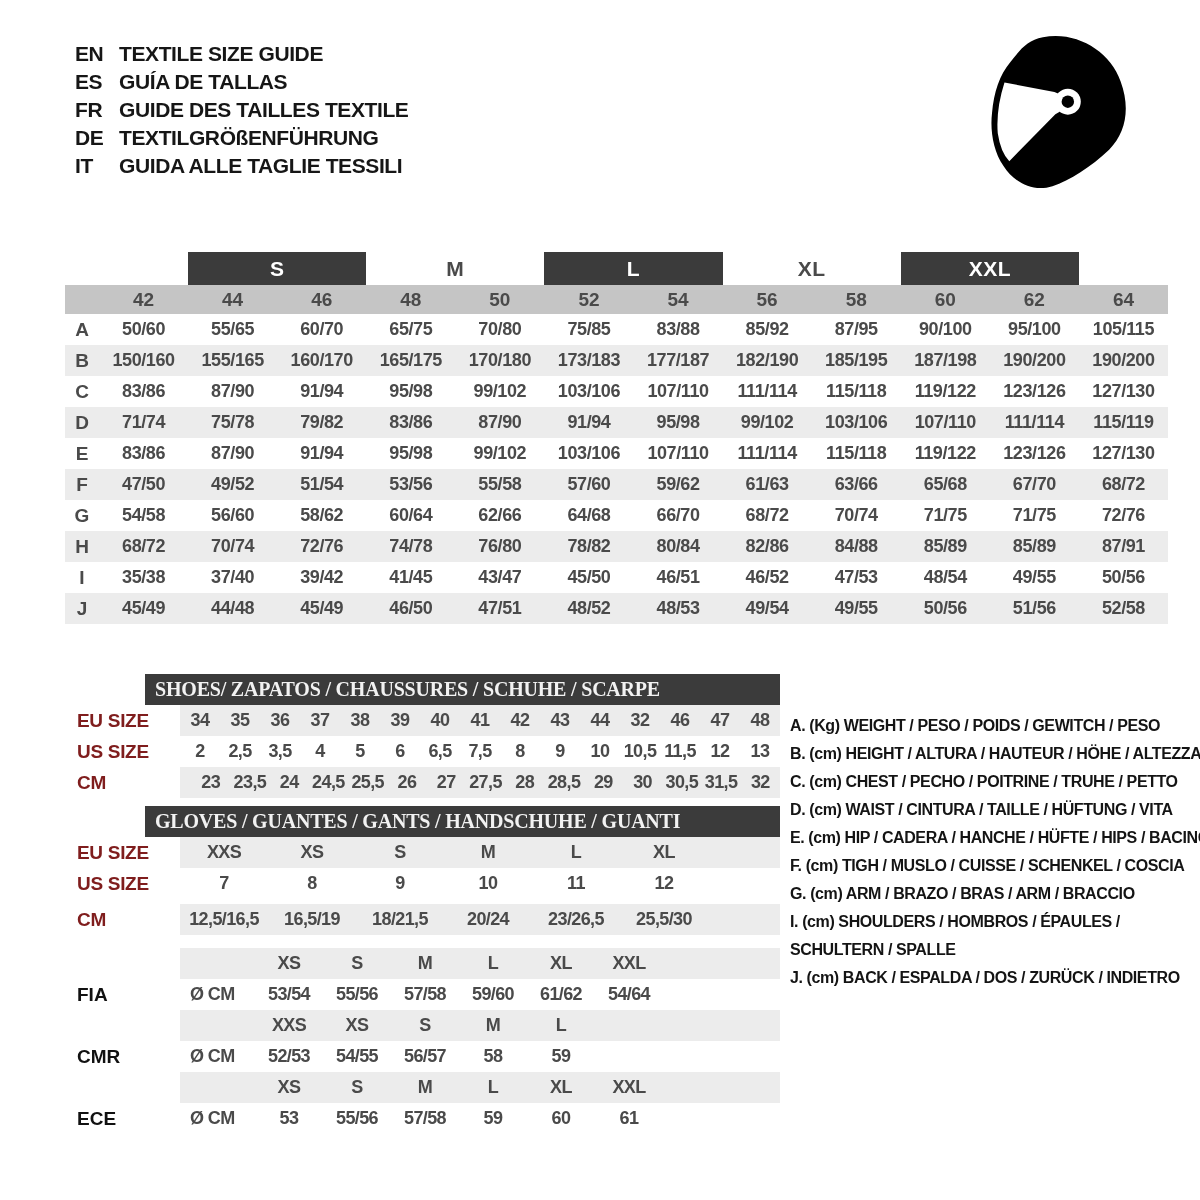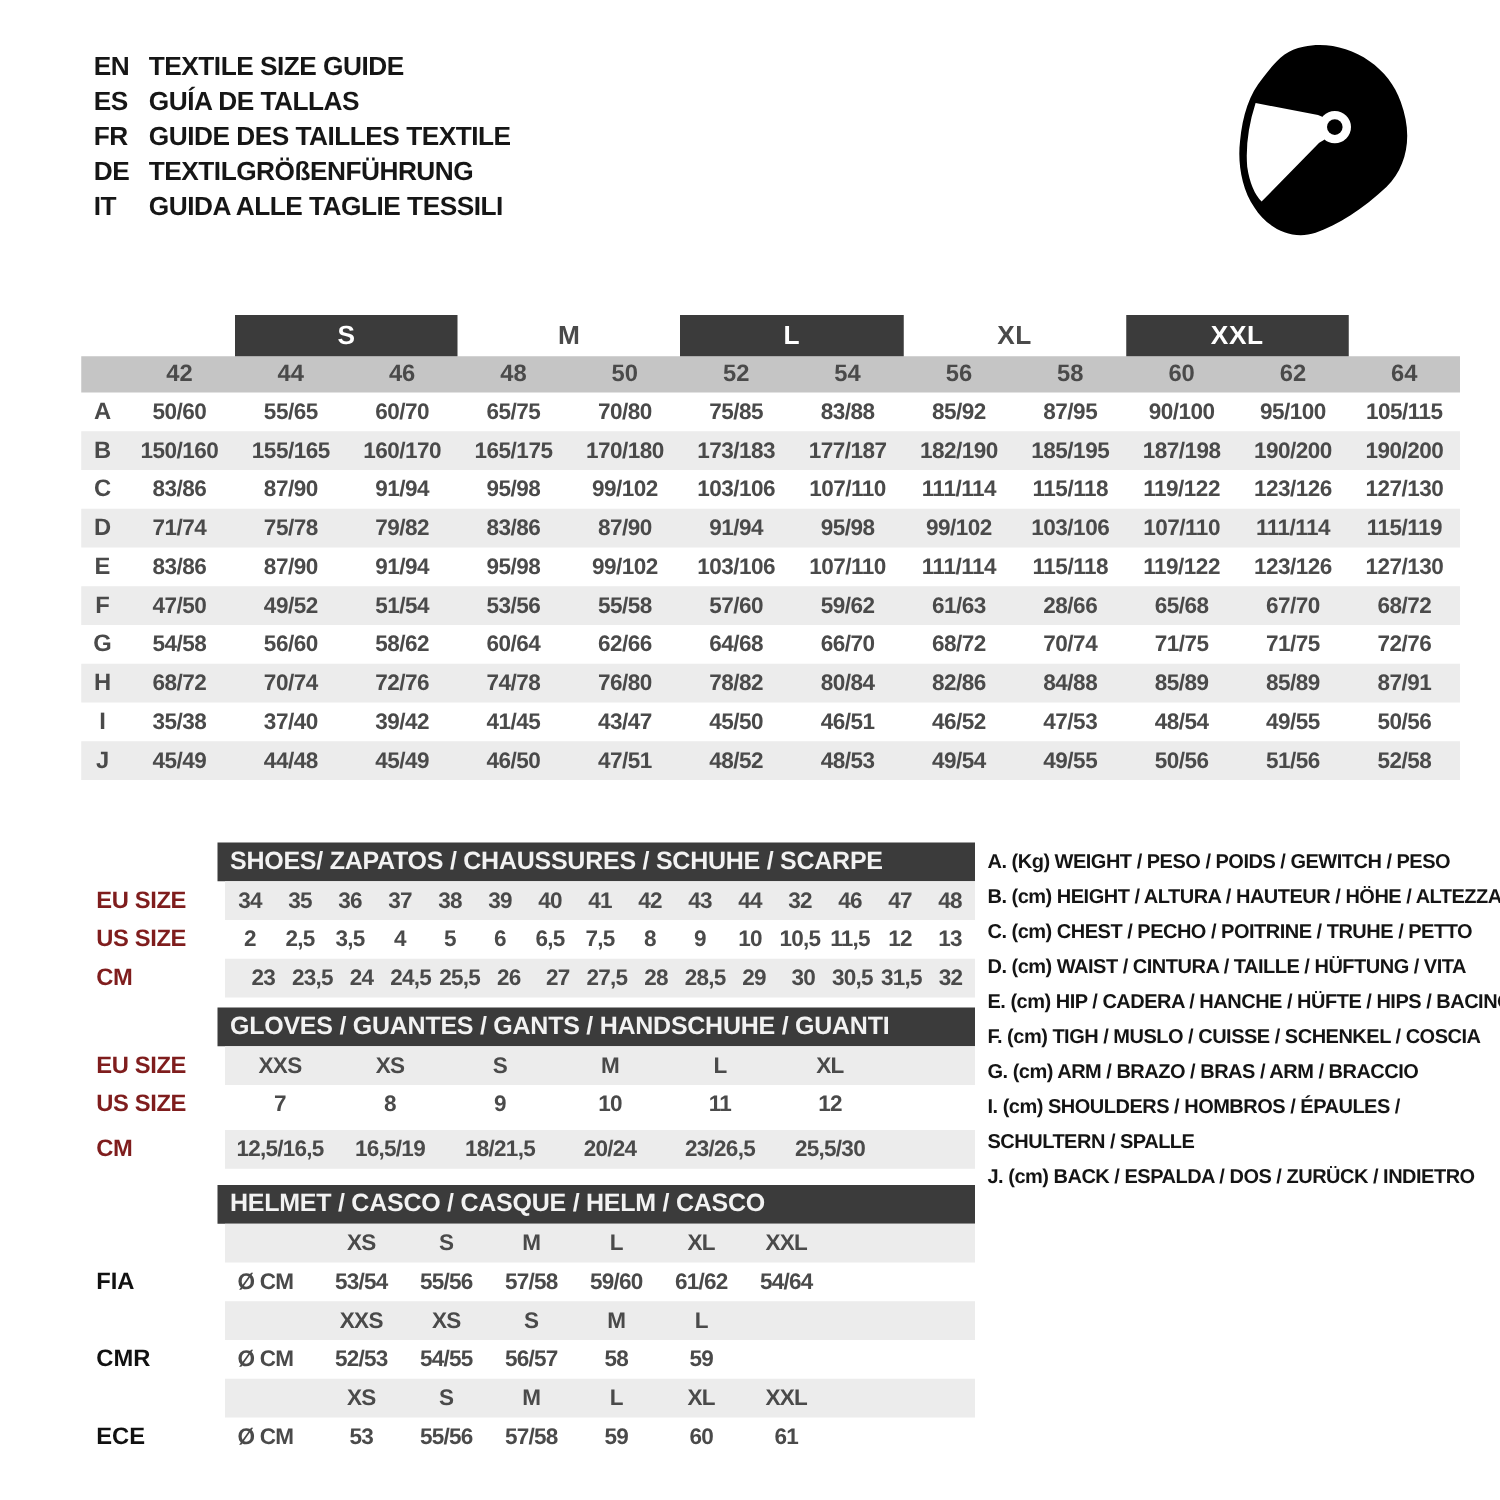--- a/index.html
+++ b/index.html
@@ -20,39 +20,39 @@
   .letter-cell.boxed { background:#3b3b3b; color:#ffffff; }
   .num-band { height:29px; background:#c5c5c5; }
   .num-cell { text-align:center; line-height:29px; font-size:19px; color:#4a4a4a; }
   .mrow { height:31px; }
   .mrow.shade { background:#ececec; }
   .mlabel { text-align:center; line-height:31px; font-size:19px; color:#4a4a4a; }
   .mval { text-align:center; line-height:31px; font-size:18px; color:#4a4a4a; letter-spacing:-0.4px; }
 
   
   .sub { position:absolute; left:65px; width:715px; }
-  .titlebar { margin-left:109px; height:31px; background:#3b3b3b; color:#f2f2f2; font-size:20px; line-height:31px; padding-left:10px; letter-spacing:-0.2px; box-sizing:border-box; }
+  .titlebar { margin-left:80px; height:31px; background:#3b3b3b; color:#f2f2f2; font-size:20px; line-height:31px; padding-left:10px; letter-spacing:-0.2px; box-sizing:border-box;font-family:Liberation Serif, serif; }
   .subrow { display:grid; grid-template-columns:115px 1fr; height:31px; }
   .rlabel { font-size:19px; color:#7f1d1d; line-height:31px; padding-left:12px; letter-spacing:-0.3px; }
   .cells { display:grid; }
   .cells.gray { background:#ececec; }
   .cell { text-align:center; line-height:31px; font-size:18px; color:#4a4a4a; letter-spacing:-0.6px; }
   .shoes-cells { grid-template-columns: repeat(15, 1fr); }
   .gloves-cells { grid-template-columns: repeat(6, 88px) 1fr; }
   .gap6 { height:5px; }
 
   
   .hblock { display:grid; grid-template-columns:115px 1fr; }
   .hlabel { grid-column:1; grid-row:2; font-size:19px; color:#111; line-height:31px; padding-left:12px; }
   .hrow { grid-column:2; height:31px; display:grid; grid-template-columns:75px repeat(6,68px) 1fr; }
   .hrow.gray { background:#ececec; }
   .hrow .unit { text-align:left; padding-left:10px; }
 
   
-  .legend { position:absolute; left:790px; top:676px; width:405px; }
+  .legend { position:absolute; left:790px; top:712px; width:405px; }
   .legend-line { height:28px; line-height:28px; font-size:16px; color:#141414; letter-spacing:-0.4px; white-space:nowrap; }
 </style>
 </head>
 <body>
 
 <div class="canvas">
 
   <div class="langs">
       <div class="lang-row">
         <span class="lang-code">EN</span>
@@ -187,21 +187,21 @@
         <div class="grid13 mrow shade" style="background: rgb(236, 236, 236);">
           <div class="mlabel">F</div>
           <div class="mval">47/50</div>
           <div class="mval">49/52</div>
           <div class="mval">51/54</div>
           <div class="mval">53/56</div>
           <div class="mval">55/58</div>
           <div class="mval">57/60</div>
           <div class="mval">59/62</div>
           <div class="mval">61/63</div>
-          <div class="mval">28/66</div>
+          <div class="mval">63/66</div>
           <div class="mval">65/68</div>
           <div class="mval">67/70</div>
           <div class="mval">68/72</div>
         </div>
         <div class="grid13 mrow">
           <div class="mlabel">G</div>
           <div class="mval">54/58</div>
           <div class="mval">56/60</div>
           <div class="mval">58/62</div>
           <div class="mval">60/64</div>
@@ -362,21 +362,20 @@
             <div class="cell">18/21,5</div>
             <div class="cell">20/24</div>
             <div class="cell">23/26,5</div>
             <div class="cell">25,5/30</div>
           </div>
         </div>
       </div>
   </div>
 
   <div class="sub" style="top:948px;">
-    <div class="titlebar" style="background: rgb(59, 59, 59);">HELMET / CASCO / CASQUE / HELM / CASCO</div>
     <div id="helmet-blocks">
         <div class="hblock">
           <div class="hlabel">FIA</div>
           <div class="hrow gray" style="background: rgb(236, 236, 236); grid-row: 1;">
             <div class="cell"></div>
             <div class="cell">XS</div>
             <div class="cell">S</div>
             <div class="cell">M</div>
             <div class="cell">L</div>
             <div class="cell">XL</div>

